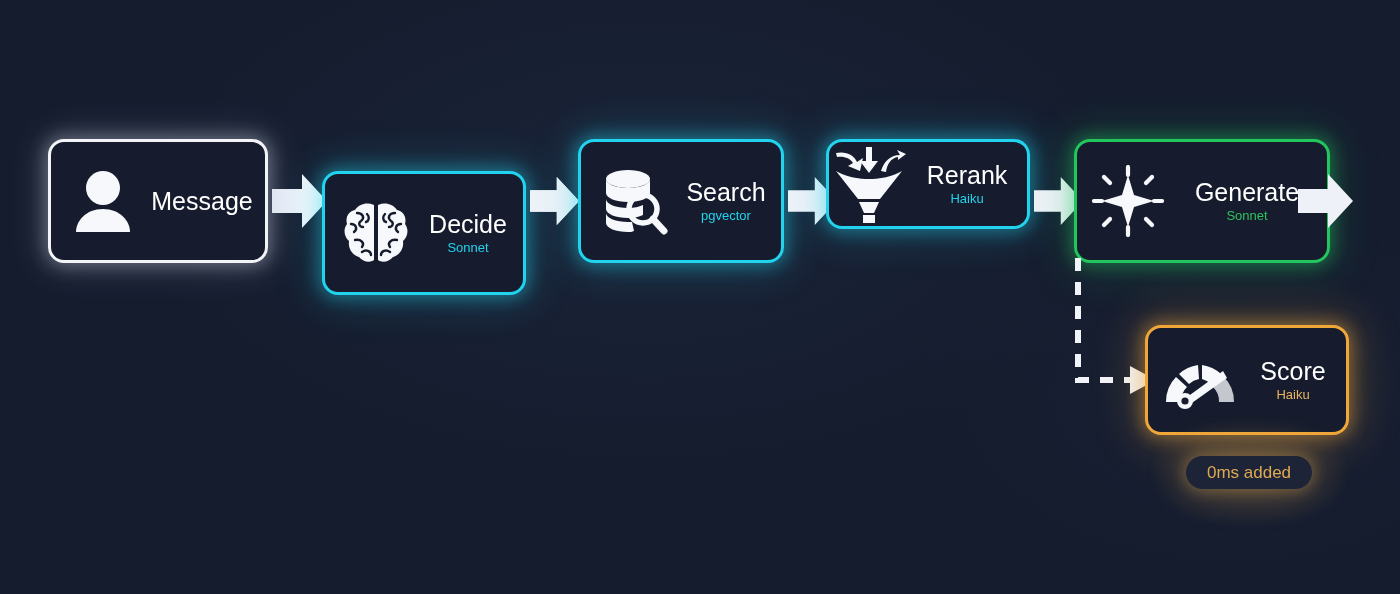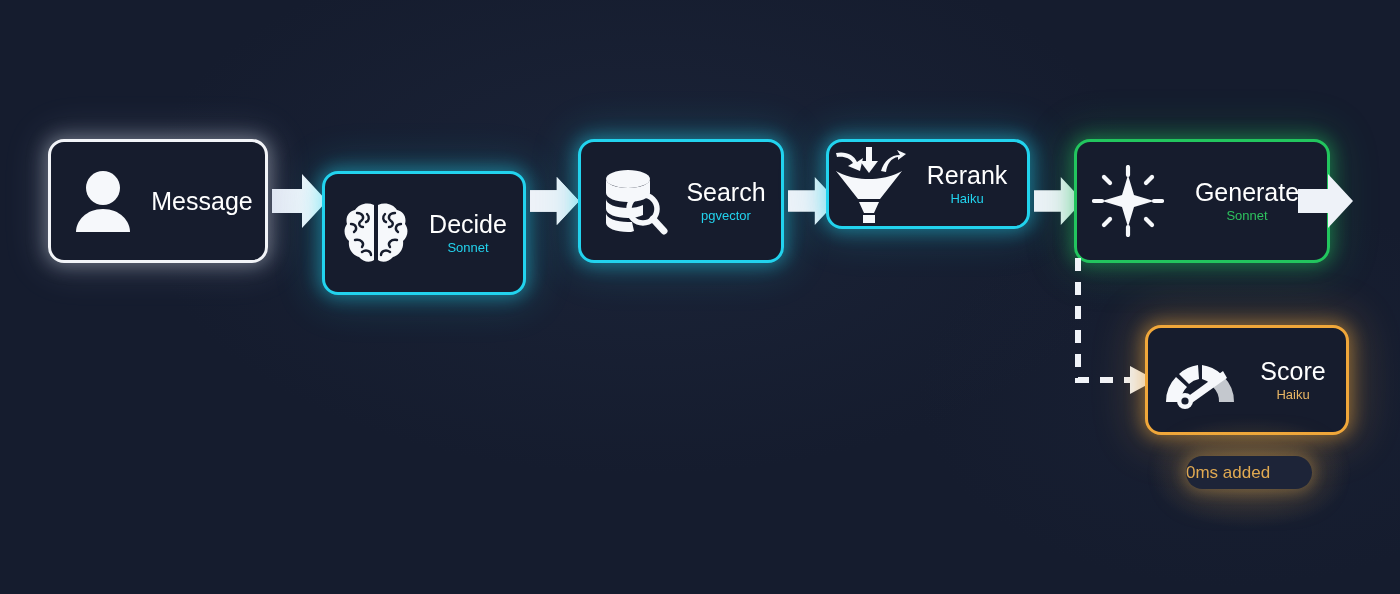--- a/index.html
+++ b/index.html
@@ -95,20 +95,21 @@
   .arrow {
     position: absolute;
     pointer-events: none;
   }
 
   
   .badge {
     position: absolute;
     display: flex;
     align-items: center;
+    justify-content: center;
     background: #1d2438;
     color: #e0a951;
     border-radius: 999px;
     font-size: 17px;
     white-space: nowrap;
     box-shadow: 0 0 14px 3px rgba(224,169,81,0.30),
                 0 0 34px 10px rgba(224,169,81,0.16);
   }
   .badge-glow {
     position: absolute;

